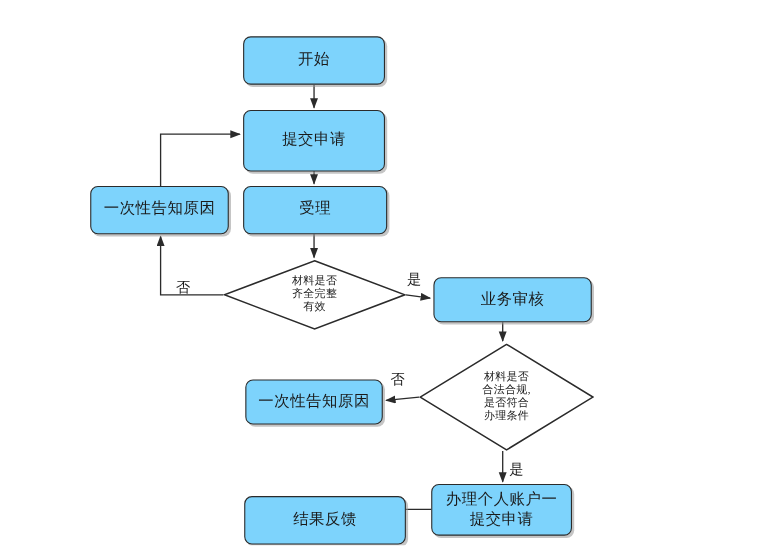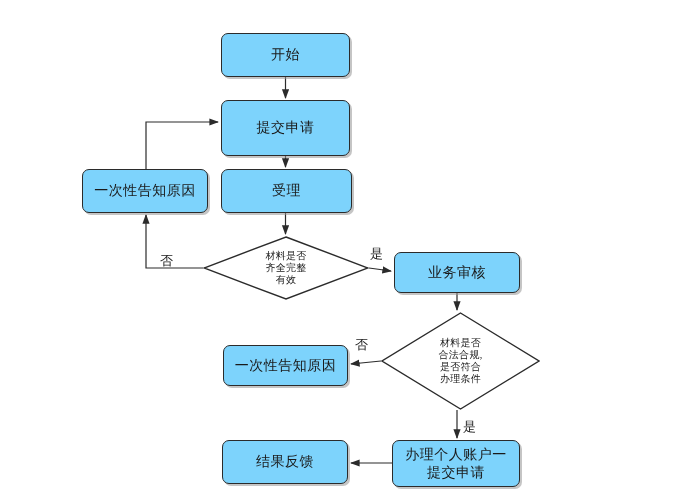--- a/index.html
+++ b/index.html
@@ -125,21 +125,21 @@
 
   <div class="node node-decision" style="left:203px; top:236px; width:166px; height:64px;">
     <svg class="decision-shape" viewBox="0 0 166 64" preserveAspectRatio="none">
       <polygon points="83,1 165,32 83,63 1,32" fill="#ffffff" stroke="#2b2b2b" stroke-width="1.4" vector-effect="non-scaling-stroke"></polygon>
     </svg>
     <span class="decision-label">材料是否
 齐全完整
 有效</span>
   </div>
 
-  <div class="node node-box" style="left:394px; top:252px; width:126px; height:41px;">
+  <div class="node node-box" style="left:394px; top:252px; width:144px; height:41px;">
     <span class="node-label">业务审核</span>
   </div>
 
   <div class="node node-decision" style="left:381px; top:312px; width:159px; height:98px;">
     <svg class="decision-shape" viewBox="0 0 159 98" preserveAspectRatio="none">
       <polygon points="79.5,1 158,49 79.5,97 1,49" fill="#ffffff" stroke="#2b2b2b" stroke-width="1.4" vector-effect="non-scaling-stroke"></polygon>
     </svg>
     <span class="decision-label">材料是否
 合法合规,
 是否符合
@@ -148,21 +148,21 @@
 
   <div class="node node-box" style="left:223px; top:345px; width:125px; height:41px;">
     <span class="node-label">一次性告知原因</span>
   </div>
 
   <div class="node node-box" style="left:392px; top:440px; width:128px; height:47px;">
     <span class="node-label">办理个人账户一
 提交申请</span>
   </div>
 
-  <div class="node node-box" style="left:222px; top:440px; width:126px; height:44px;">
+  <div class="node node-box" style="left:222px; top:451px; width:147px; height:44px;">
     <span class="node-label">结果反馈</span>
   </div>
 
   <span class="edge-label" style="left:160px; top:252px;">否</span>
   <span class="edge-label" style="left:370px; top:245px;">是</span>
   <span class="edge-label" style="left:355px; top:336px;">否</span>
   <span class="edge-label" style="left:463px; top:418px;">是</span>
 
 </div>
 

